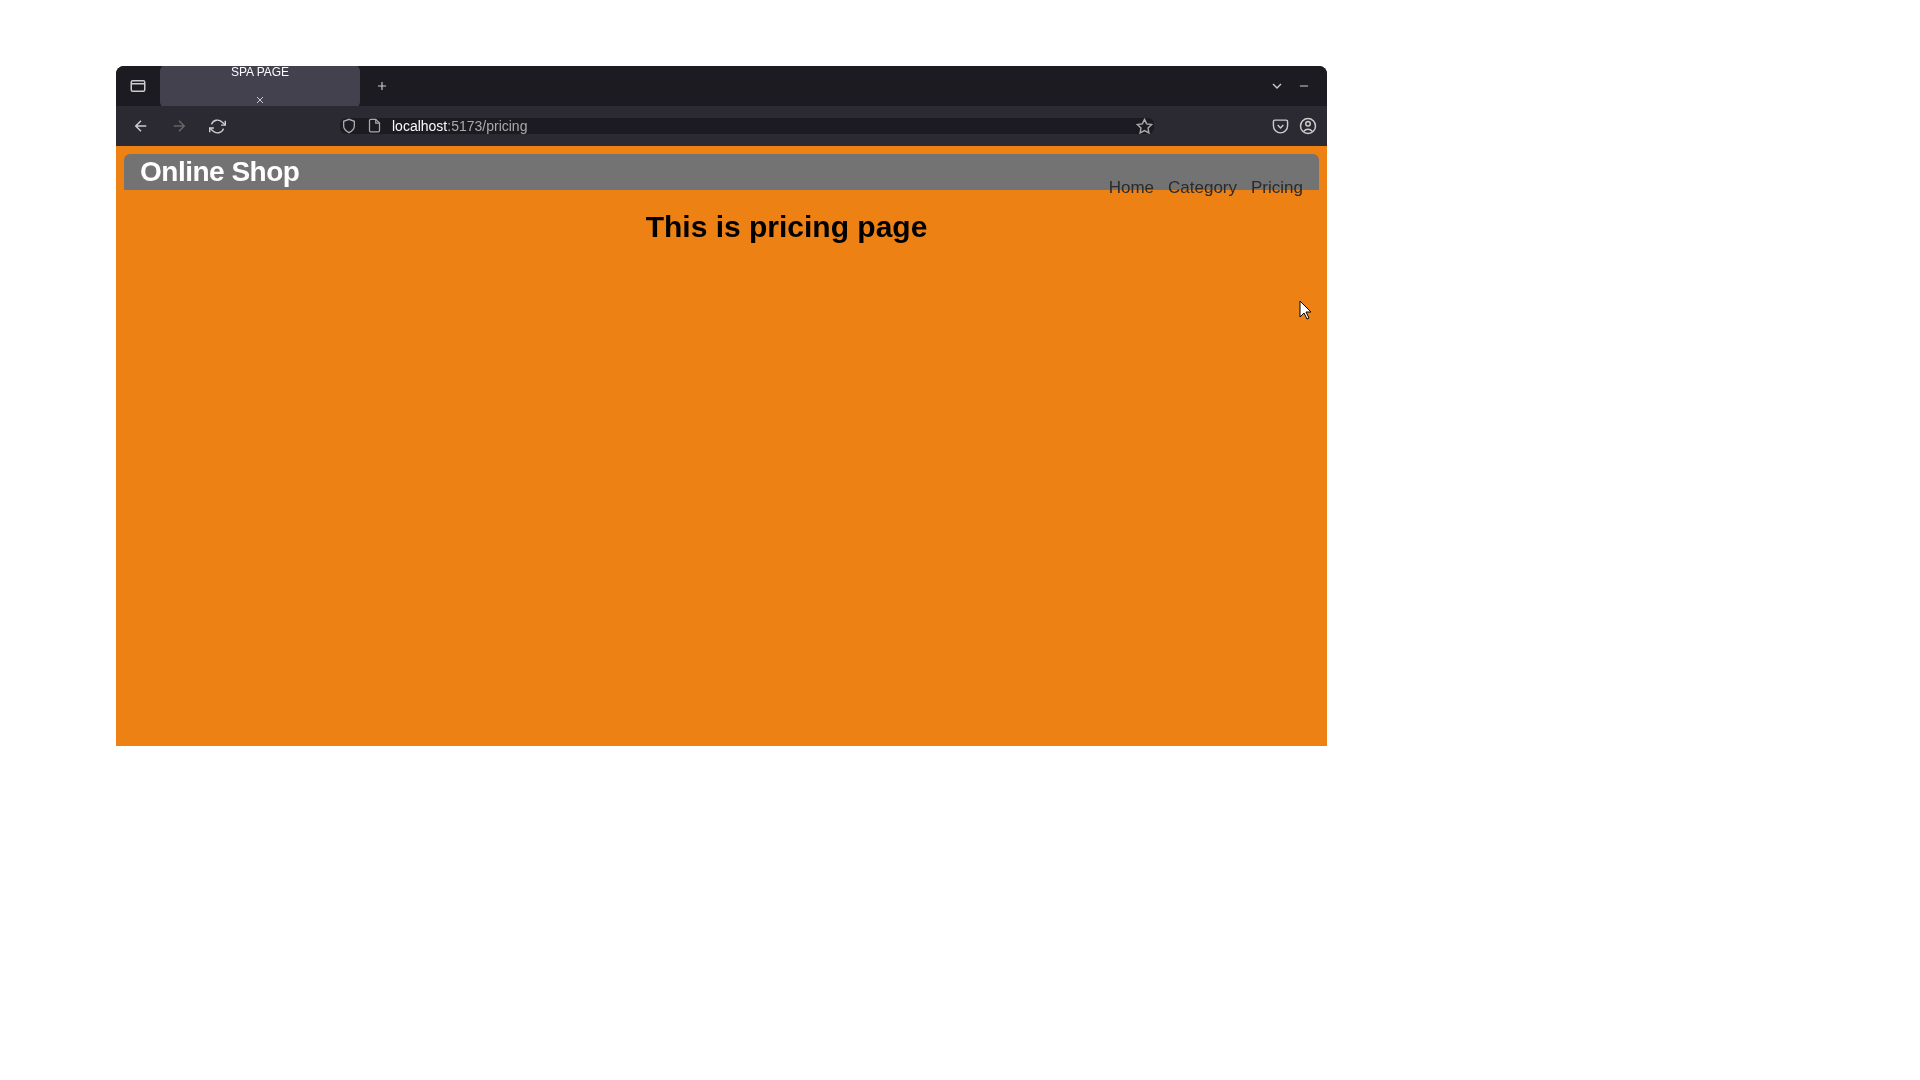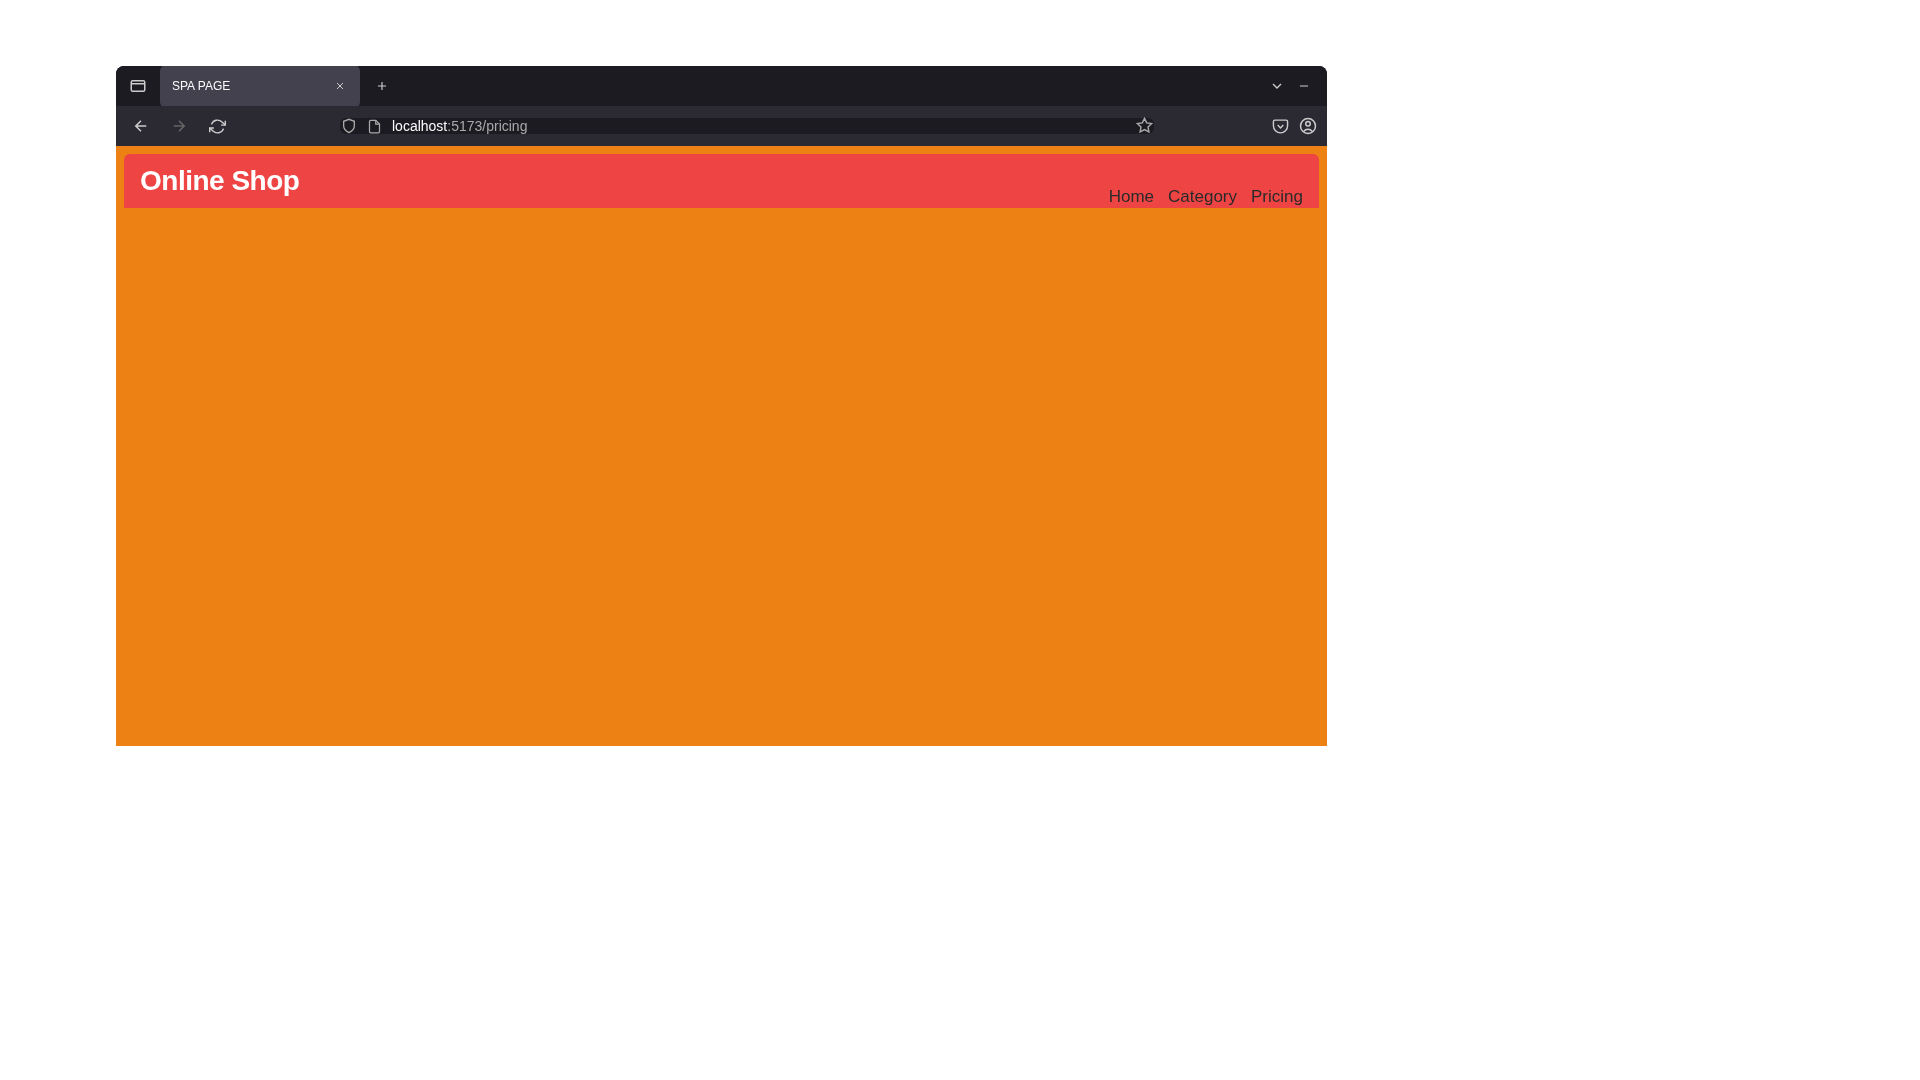--- a/index.html
+++ b/index.html
@@ -49,20 +49,21 @@
     
     .tab {
       background: #42414d;
       height: 43px;
       width: 200px;
       border-radius: 6px;
       display: flex;
       align-items: center;
       padding: 0 12px;
       gap: 8px;
+      flex-direction: column;
     }
     
     .tab-title {
       color: #fbfbfe;
       font-size: 12px;
       flex: 1;
     }
     
     .tab-close {
       color: #ccc;
@@ -129,21 +130,21 @@
     .nav-btn.disabled {
       color: #666;
     }
     
     .address-bar {
       flex: 1;
       height: 16px;
       background: #1c1b22;
       border-radius: 6px;
       display: flex;
-      align-items: flex-end;
+      align-items: flex-start;
       padding: 0 1px;
       gap: 10px;
       margin: 0 110px 0 100px;
     }
     
     .address-icon {
       color: #aaa;
     }
     
     .url-text {
@@ -182,22 +183,22 @@
       flex-direction: column;
       overflow: hidden;
     }
     
     .orange-top-strip {
       height: 8px;
       background: #ed8114;
     }
     
     .page-header {
-      background: #ef4444;
-      height: 54px;
+      background: #737373;
+      height: 36px;
       margin: 0 8px;
       border-radius: 6px 6px 0 0;
       display: flex;
       align-items: center;
       padding: 0 16px;
     }
     
     .site-title {
       color: #ffffff;
       font-size: 28px;
@@ -343,15 +344,24 @@
   <div class="content-area">
     <div class="orange-top-strip"></div>
     <div class="page-header">
       <span class="site-title">Online Shop</span>
       <div class="nav-links">
         <span class="nav-link">Home</span>
         <span class="nav-link">Category</span>
         <span class="nav-link">Pricing</span>
       </div>
     </div>
+    <div class="page-body">
+      <h1 class="page-heading">This is pricing page</h1>
+
+      <div class="cursor">
+        <svg width="20" height="24" viewBox="0 0 20 24">
+          <path d="M5 2 L5 18 L9 14 L12 20 L14 19 L11 13 L16 13 Z" fill="white" stroke="black" stroke-width="1"></path>
+        </svg>
+      </div>
+    </div>
   </div>
 
 </div>
 
 </body></html>

